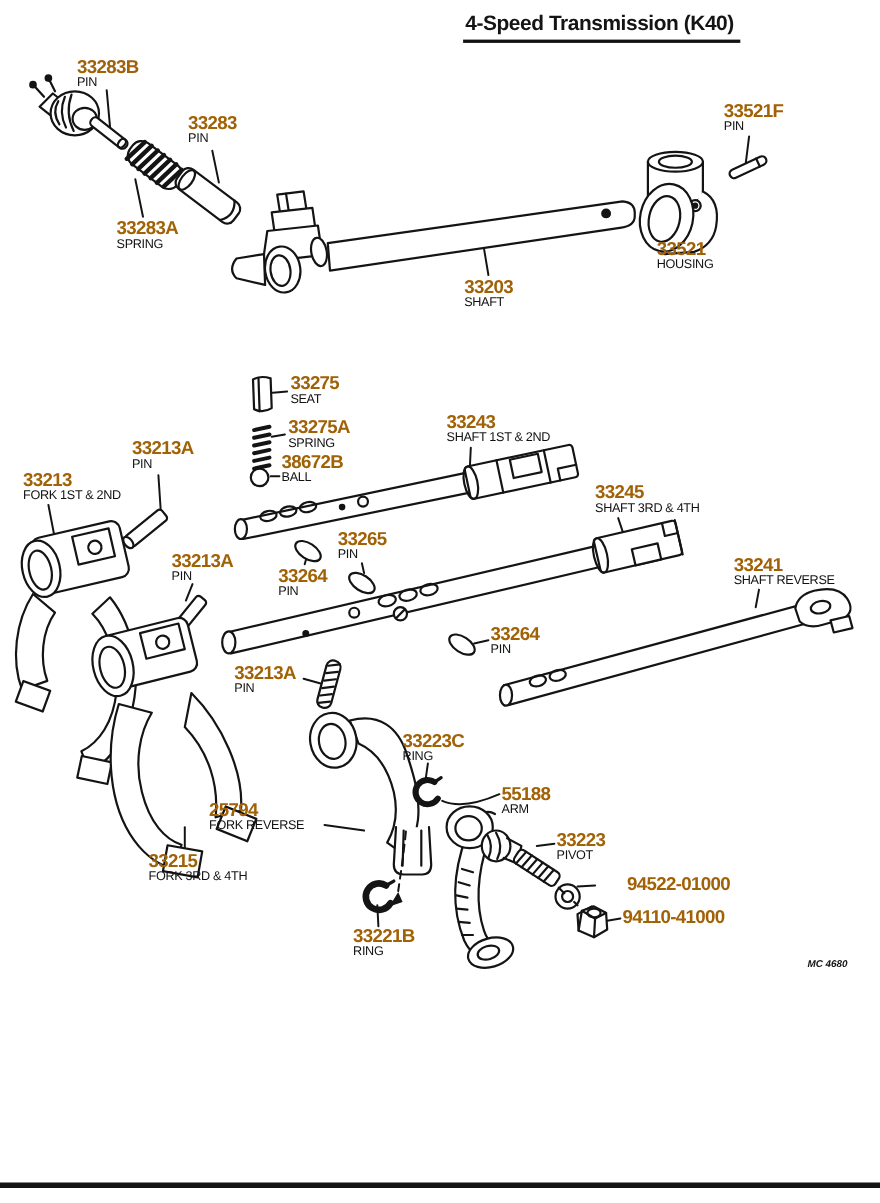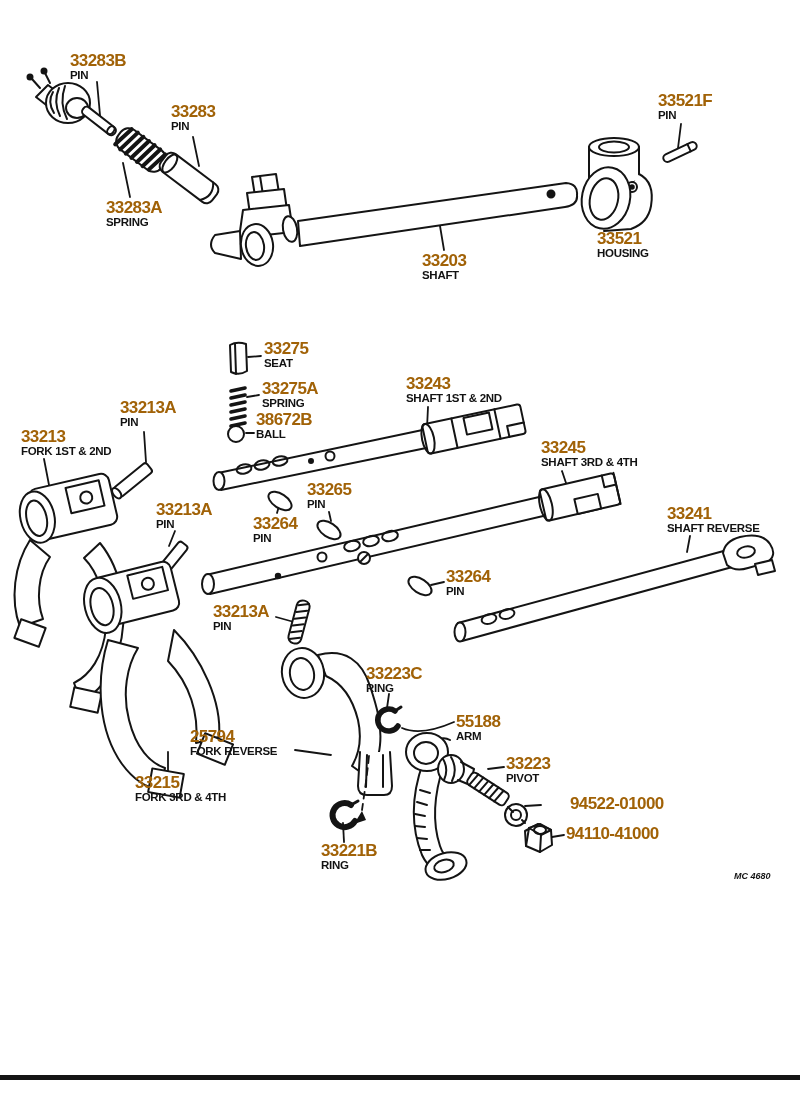--- a/index.html
+++ b/index.html
@@ -1,21 +1,21 @@
 <!DOCTYPE html>
 <html><head>
 <meta charset="utf-8">
 <style>
   html,body{margin:0;padding:0;background:#f2f2f2;}
   #page{position:relative;width:800px;height:1094px;background:#ffffff;overflow:hidden;
         font-family:"Liberation Sans",sans-serif;color:#141414;}
   #art{position:absolute;left:0;top:0;}
   .lbl{position:absolute;line-height:1;white-space:nowrap;}
   .pn{font-size:17px;font-weight:700;letter-spacing:-0.6px;color:#a16207;}
-  .ps{font-size:11.5px;font-weight:700;letter-spacing:-0.3px;margin-top:1px;color:#121212;}
+  .ps{font-size:11.5px;font-weight:400;letter-spacing:-0.3px;margin-top:1px;color:#121212;}
   .title{position:absolute;left:421px;top:11px;font-size:19px;font-weight:700;
          letter-spacing:-0.4px;border-bottom:3.5px solid #121212;padding:0 6px 3px 2px;}
   .code{position:absolute;left:734px;top:871px;font-size:9px;font-weight:700;letter-spacing:0;font-style:italic;}
 </style>
 </head>
 <body>
 
 <div id="page">
 
   <svg id="art" width="800" height="1094" viewBox="0 0 800 1094">
@@ -293,39 +293,40 @@
         <path d="M529,828 L540,824 L551,830 L541,835 Z" fill="#fff"></path>
         <ellipse cx="540" cy="830" rx="6" ry="4"></ellipse>
         <line x1="526" y1="846" x2="529" y2="828"></line>
         <line x1="541" y1="835" x2="540" y2="852"></line>
       </g>
 
       <rect x="0" y="1075" width="800" height="5" fill="#141414" stroke="none"></rect>
     </g>
   </svg>
 
+  <div class="title">4-Speed Transmission (K40)</div>
   <div class="code">MC 4680</div>
 
   <div class="lbl" style="left:70px;top:52px">
     <div class="pn">33283B</div>
     <div class="ps">PIN</div>
   </div>
   <div class="lbl" style="left:171px;top:103px">
     <div class="pn">33283</div>
     <div class="ps">PIN</div>
   </div>
   <div class="lbl" style="left:106px;top:199px">
     <div class="pn">33283A</div>
     <div class="ps">SPRING</div>
   </div>
   <div class="lbl" style="left:658px;top:92px">
     <div class="pn">33521F</div>
     <div class="ps">PIN</div>
   </div>
-  <div class="lbl" style="left:597px;top:230px">
+  <div class="lbl" style="left:597px;top:218px">
     <div class="pn">33521</div>
     <div class="ps">HOUSING</div>
   </div>
   <div class="lbl" style="left:422px;top:252px">
     <div class="pn">33203</div>
     <div class="ps">SHAFT</div>
   </div>
   <div class="lbl" style="left:264px;top:340px">
     <div class="pn">33275</div>
     <div class="ps">SEAT</div>

